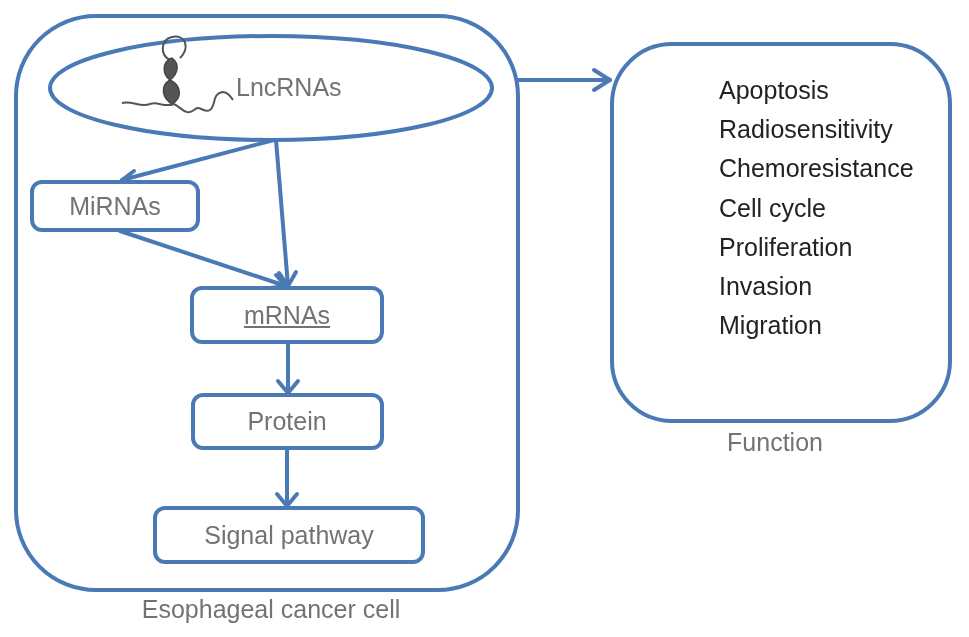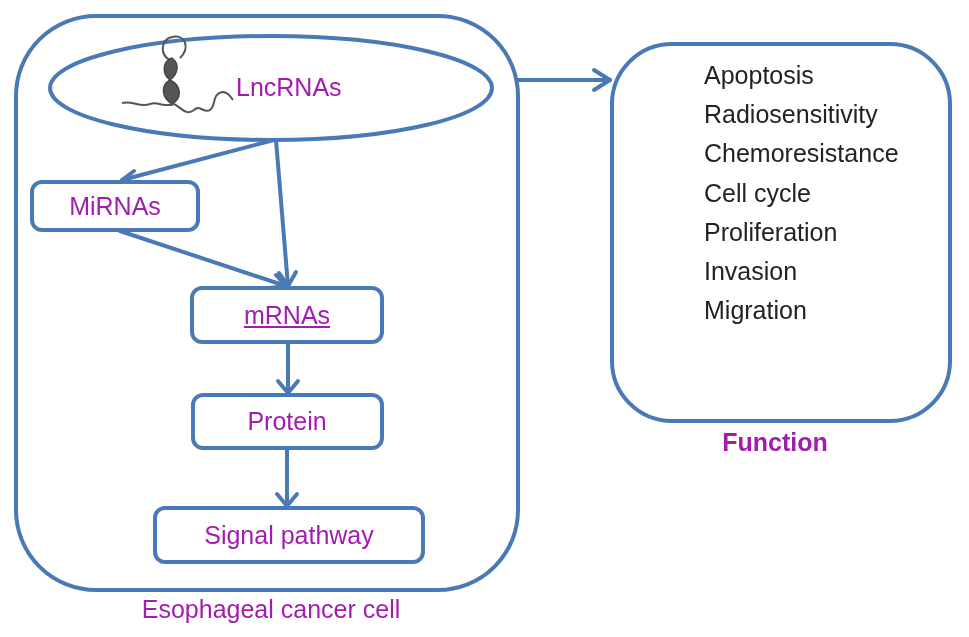--- a/index.html
+++ b/index.html
@@ -1,22 +1,22 @@
 <!DOCTYPE html>
 <html><head>
   <meta charset="utf-8">
   <style>
     html, body { margin: 0; padding: 0; background: #ffffff; }
     body { width: 969px; height: 637px; position: relative; overflow: hidden; font-family: "Liberation Sans", sans-serif; }
     svg#diagram { position: absolute; left: 0; top: 0; }
     .stroke { fill: none; stroke: #4a7ab5; stroke-width: 4; stroke-linecap: round; stroke-linejoin: round; }
     .box { fill: #ffffff; stroke: #4a7ab5; stroke-width: 4; }
-    .label { position: absolute; color: #a21caf; font-size: 25px; line-height: 1; white-space: nowrap; }
+    .label { position: absolute; color: #737373; font-size: 25px; line-height: 1; white-space: nowrap; }
     .center { transform: translateX(-50%); text-align: left; }
-    .func-list { position: absolute; left: 703px; top: 60px; margin: 1px; padding: 0; list-style: none; }
+    .func-list { position: absolute; left: 703px; top: 60px; margin: 16px; padding: 0; list-style: none; }
     .func-list li { color: #222222; font-size: 25px; height: 39.2px; line-height: 28px; white-space: nowrap; }
   </style>
 </head>
 <body>
 
 <svg id="diagram" width="969" height="637" viewBox="0 0 969 637">
 
   <rect class="stroke" x="16" y="16" width="502" height="574" rx="80" ry="80" style="stroke: rgb(74, 122, 181);"></rect>
 
   <ellipse class="stroke" cx="271" cy="88" rx="221" ry="52" style="stroke: rgb(74, 122, 181);"></ellipse>
@@ -69,21 +69,21 @@
 
   <rect class="stroke" x="612" y="44" width="338" height="377" rx="60" ry="60" style="stroke: rgb(74, 122, 181);"></rect>
 </svg>
 
 <div class="label" style="left:236px; top:75px;">LncRNAs</div>
 <div class="label center" style="left:115px; top:194px;">MiRNAs</div>
 <div class="label center" style="left:287px; top:303px;text-decoration:underline;">mRNAs</div>
 <div class="label center" style="left:287px; top:409px;">Protein</div>
 <div class="label center" style="left:289px; top:523px;">Signal pathway</div>
 <div class="label center" style="left:271px; top:597px;">Esophageal cancer cell</div>
-<div class="label center" style="left:775px; top:430px;font-weight:bold;">Function</div>
+<div class="label center" style="left:775px; top:430px;">Function</div>
 
 <ul class="func-list">
   <li>Apoptosis</li>
   <li>Radiosensitivity</li>
   <li>Chemoresistance</li>
   <li>Cell cycle</li>
   <li>Proliferation</li>
   <li>Invasion</li>
   <li>Migration</li>
 </ul>

